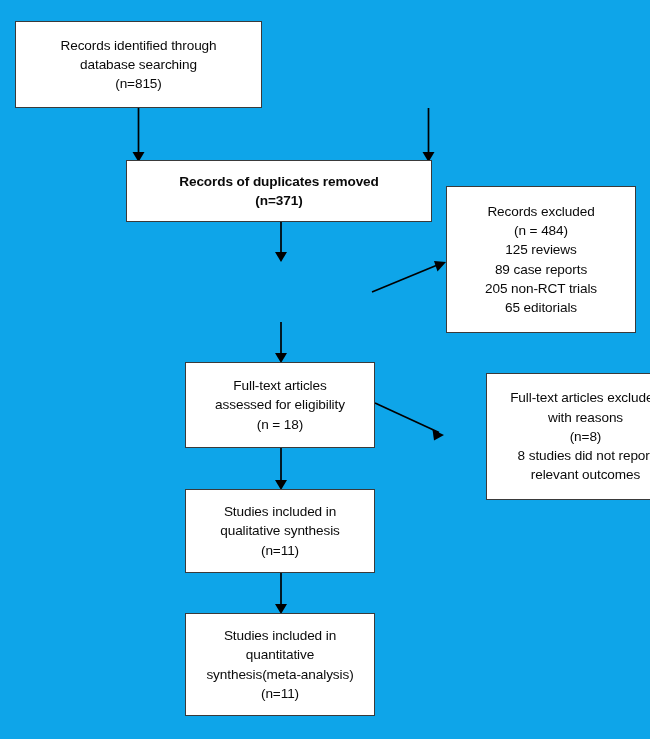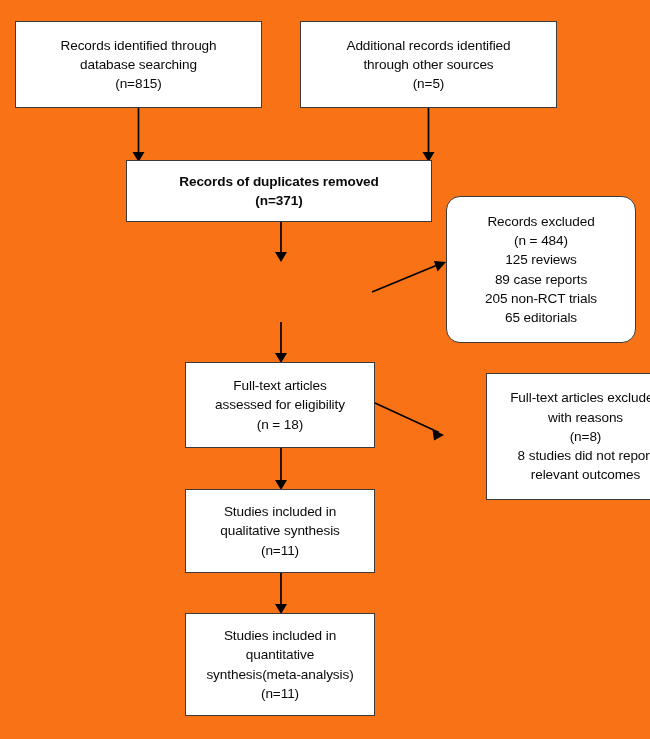--- a/index.html
+++ b/index.html
@@ -5,21 +5,21 @@
 <style>
   html, body {
     margin: 0;
     padding: 0;
     background: #ffffff;
   }
   #diagram-root {
     position: relative;
     width: 650px;
     height: 739px;
-    background: #f97316;
+    background: #0ea5e9;
     font-family: "Liberation Sans", "DejaVu Sans", sans-serif;
     overflow: hidden;
   }
   .flow-box {
     position: absolute;
     box-sizing: border-box;
     border: 1.6px solid #3a3a3a;
     background: #ffffff;
     display: flex;
     align-items: center;
@@ -102,32 +102,27 @@
       <polygon class="arrow-head" points="275,604 287,604 281,614"></polygon>
     </g>
   </svg>
 
   <div class="flow-box" style="left: 15px; top: 21px; width: 247px; height: 87px;">
     <span class="box-text">Records identified through
 database searching
 (n=815)</span>
   </div>
 
-  <div class="flow-box" style="left: 300px; top: 21px; width: 257px; height: 87px;">
-    <span class="box-text">Additional records identified
-through other sources
-(n=5)</span>
-  </div>
 
   <div class="flow-box" style="left: 126px; top: 160px; width: 306px; height: 62px; font-weight: bold;">
     <span class="box-text">Records of duplicates removed
 (n=371)</span>
   </div>
 
-  <div class="flow-box" style="left: 446px; top: 196px; width: 190px; height: 147px; border-radius: 14px;">
+  <div class="flow-box" style="left: 446px; top: 186px; width: 190px; height: 147px;">
     <span class="box-text">Records excluded
 (n = 484)
 125 reviews
 89 case reports
 205 non-RCT trials
 65 editorials</span>
   </div>
 
 
   <div class="flow-box" style="left: 185px; top: 362px; width: 190px; height: 86px;">

